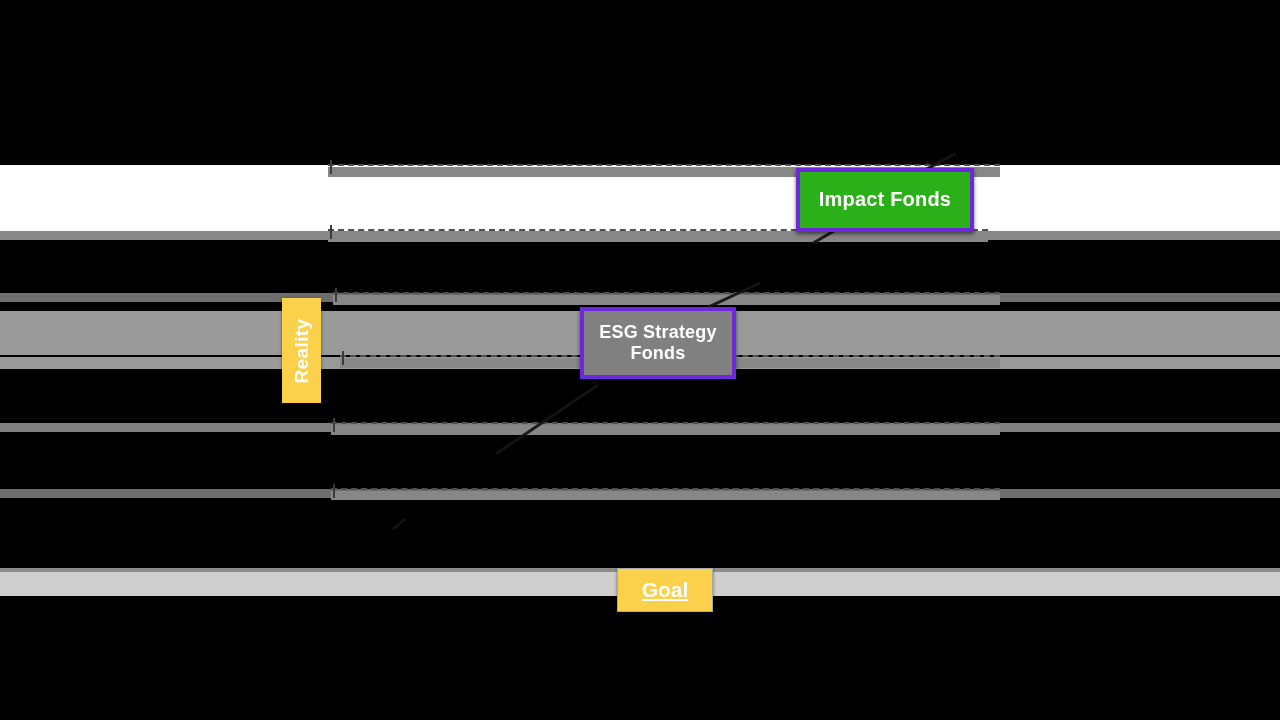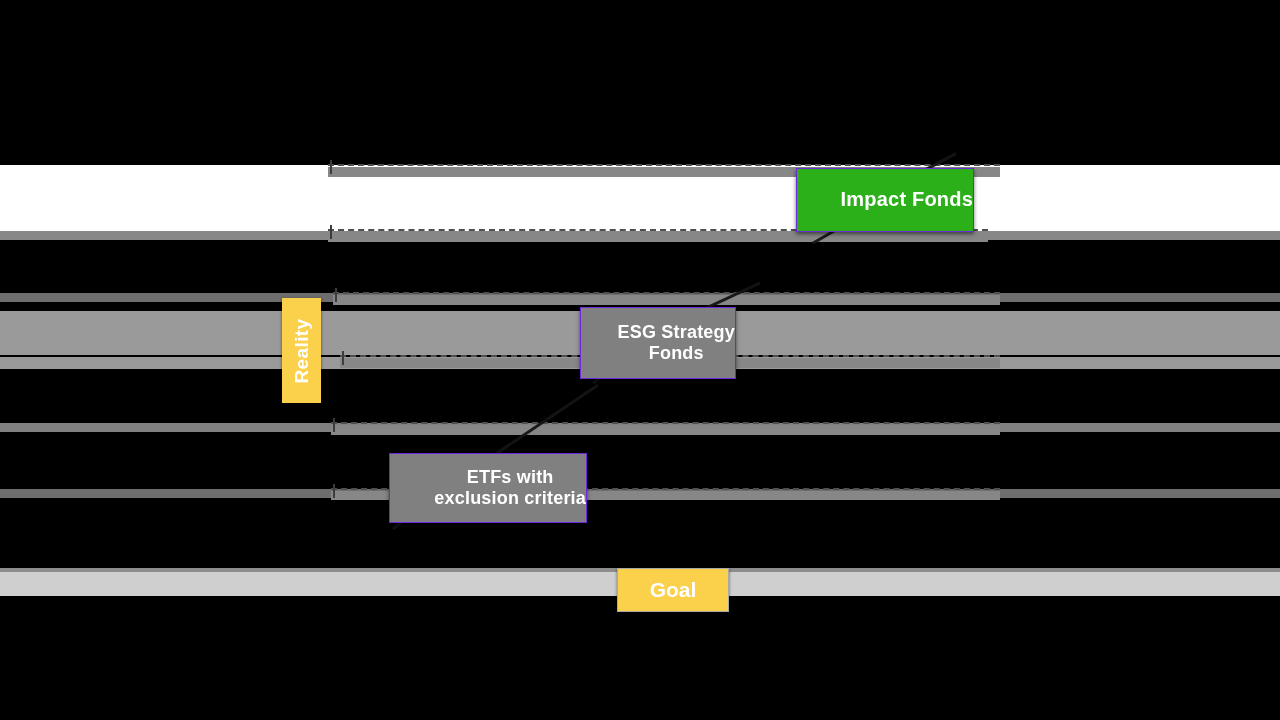--- a/index.html
+++ b/index.html
@@ -39,25 +39,25 @@
   .rule-tick {
     position: absolute;
     width: 2px;
     background: #3c3c3c;
   }
 
   
   .node {
     position: absolute;
     box-sizing: border-box;
-    border: 1px solid #6d28d9;
+    border: 4px solid #6d28d9;
     box-shadow: 0 2px 4px rgba(0,0,0,0.55);
     display: flex;
     align-items: center;
-    justify-content: flex-end;
+    justify-content: center;
     text-align: center;
     color: #ffffff;
     font-weight: 700;
     line-height: 1.18;
     letter-spacing: 0.2px;
     user-select: none;
   }
   .node-impact {
     background: #2cb01a;
     font-size: 20px;
@@ -166,24 +166,18 @@
     <span>Impact Fonds</span>
   </div>
 
   <div class="node node-grey" style="left:580px;top:307px;width:156px;height:72px;">
     <span>
       <span>ESG Strategy</span><br>
       <span>Fonds</span>
     </span>
   </div>
 
-  <div class="node node-grey" style="left:389px;top:453px;width:198px;height:70px;">
-    <span>
-      <span>ETFs with</span><br>
-      <span>exclusion criteria</span>
-    </span>
-  </div>
 
-  <div class="goal-chip" style="left:617px;top:568px;width:112px;height:44px;">
+  <div class="goal-chip" style="left:617px;top:568px;width:96px;height:44px;text-decoration:underline;">
     <span>Goal</span>
   </div>
 
 </div>
 
 </body></html>

